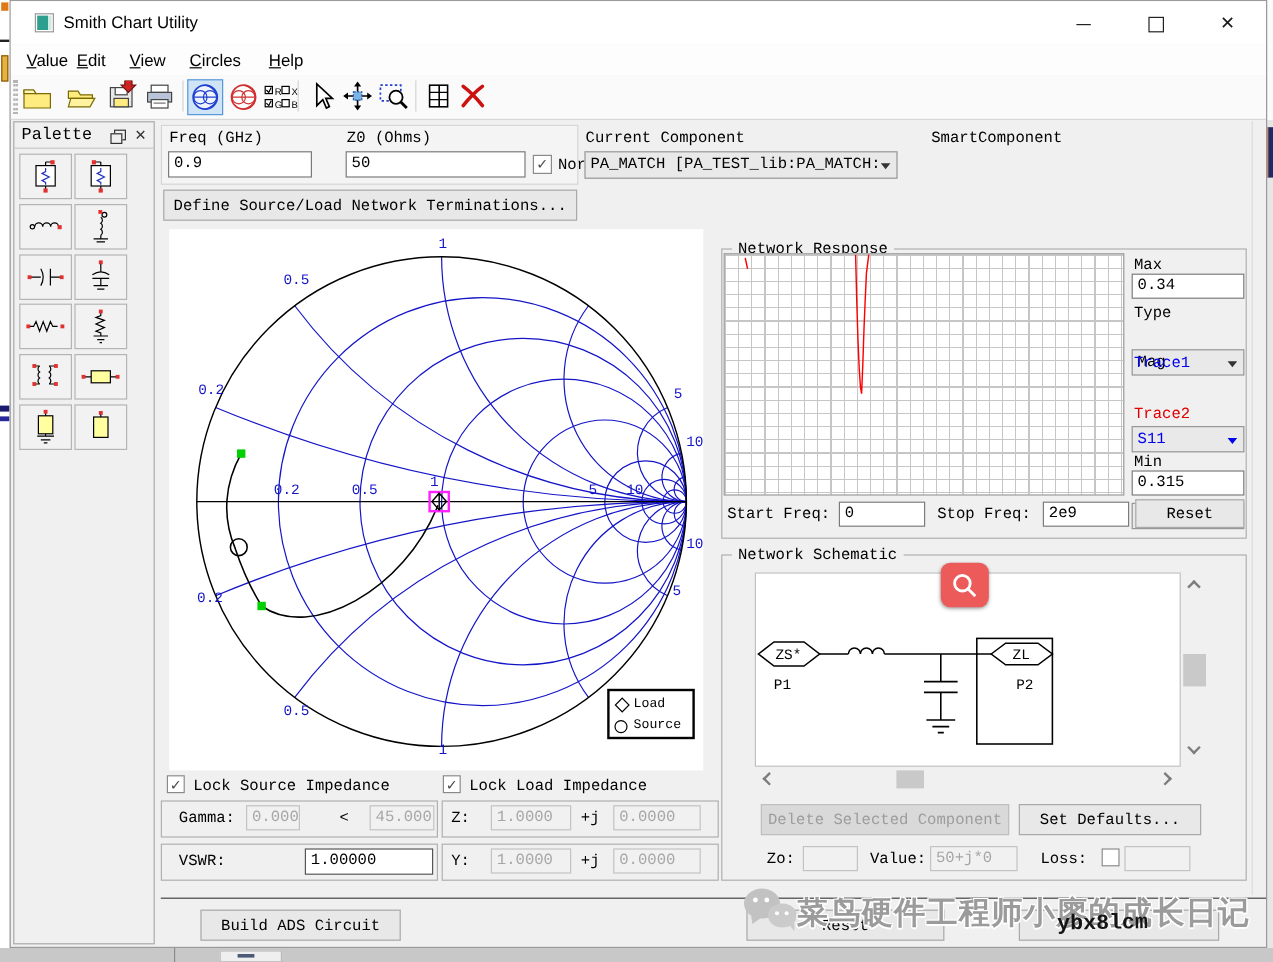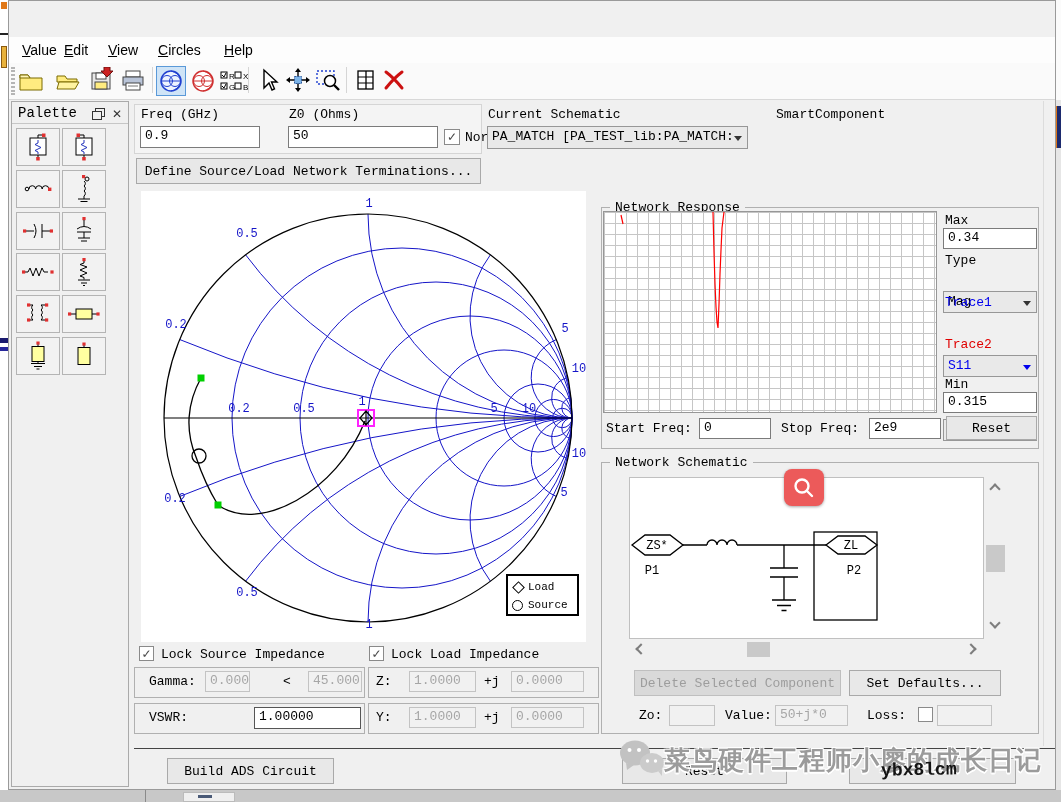--- a/index.html
+++ b/index.html
@@ -68,20 +68,34 @@
   <div class="abs" style="left:0;top:106px;width:5px;height:42px;background:#1c2a6e;border-left:1px solid #e07818"></div>
 </div>
 <div class="abs" style="left:0;top:790px;width:1061px;height:12px;background:#c8c8c8">
   <div class="abs" style="left:145px;top:0;width:1px;height:12px;background:#8a8a8a"></div>
   <div class="abs" style="left:183px;top:2px;width:52px;height:10px;background:#efefef;border:1px solid #bbb"></div>
   <div class="abs" style="left:198px;top:5px;width:14px;height:3px;background:#4a5a77"></div>
 </div>
 
 <div class="abs" style="left:8px;top:0;width:1048px;height:790px;background:#f0f0f0;border:1px solid #9a9a9a">
 
+  <div class="abs" style="left:0;top:0;width:100%;height:36px;background:#fff">
+    <span class="abs" style="left:20px;top:10px;width:16px;height:16px;border:1px solid #9a9a9a;background:#fff">
+      <span class="abs" style="left:1px;top:1px;width:9px;height:12px;background:#2e9e8e"></span>
+      <span class="abs" style="left:10px;top:1px;width:3px;height:12px;background:#cfeae2"></span>
+    </span>
+    <span class="abs" style="left:44px;top:9px;font-size:14px;color:#000">Smith Chart Utility</span>
+    <span class="abs" style="left:872px;top:8px;width:44px;height:22px;display:flex;align-items:center;justify-content:center">
+      <span style="width:12px;height:0;border-top:1.5px solid #222"></span>
+    </span>
+    <span class="abs" style="left:932px;top:8px;width:44px;height:22px;display:flex;align-items:center;justify-content:center">
+      <span style="width:11px;height:11px;border:1.5px solid #222"></span>
+    </span>
+    <span class="abs close-icon" style="left:992px;top:6px;width:44px;height:24px;display:flex;align-items:center;justify-content:center"></span>
+  </div>
 
   <div class="abs" style="left:0;top:36px;width:100%;height:26px;background:#fdfdfd">
     <span class="menu-item abs" style="left:4px;top:2px"><span>Value</span></span>
     <span class="menu-item abs" style="left:46px;top:2px"><span>Edit</span></span>
     <span class="menu-item abs" style="left:90px;top:2px"><span>View</span></span>
     <span class="menu-item abs" style="left:140px;top:2px"><span>Circles</span></span>
     <span class="menu-item abs" style="left:206px;top:2px"><span>Help</span></span>
   </div>
 
   <div class="abs" style="left:0;top:62px;width:100%;height:37px;background:#fafafa;border-bottom:1px solid #d8d8d8">
@@ -287,21 +301,21 @@
   <div class="abs" style="left:125px;top:103px;width:348px;height:50px;border:1px solid #d5d5d5;background:#f4f4f4"></div>
   <span class="abs lbl" style="left:132px;top:106px">Freq (GHz)</span>
   <div class="abs field" style="left:131px;top:125px;width:120px;height:22px">0.9</div>
   <span class="abs lbl" style="left:280px;top:106px">Z0 (Ohms)</span>
   <div class="abs field" style="left:279px;top:125px;width:150px;height:22px">50</div>
   <span class="abs cb on" style="left:435px;top:128px;width:16px;height:16px"></span>
   <span class="abs lbl" style="left:456px;top:129px">Normalize</span>
 
   <div class="abs btn" style="left:127px;top:157px;width:345px;height:26px">Define Source/Load Network Terminations...</div>
 
-  <span class="abs lbl" style="left:479px;top:106px">Current Schematic</span>
+  <span class="abs lbl" style="left:479px;top:106px">Current Component</span>
   <div class="abs dd" style="left:478px;top:125px;width:261px;height:23px">
     <span>PA_MATCH [PA_TEST_lib:PA_MATCH:</span><span class="arr"></span>
   </div>
   <span class="abs lbl" style="left:767px;top:106px">SmartComponent</span>
 
   <div class="abs" style="left:1034px;top:100px;width:1px;height:645px;background:#dcdcdc"></div>
 
   <div class="abs" style="left:132px;top:190px;width:445px;height:451px;background:#fff">
     <svg id="smith-svg" width="445" height="451" viewBox="0 0 445 451">
       <g id="smith-grid">

